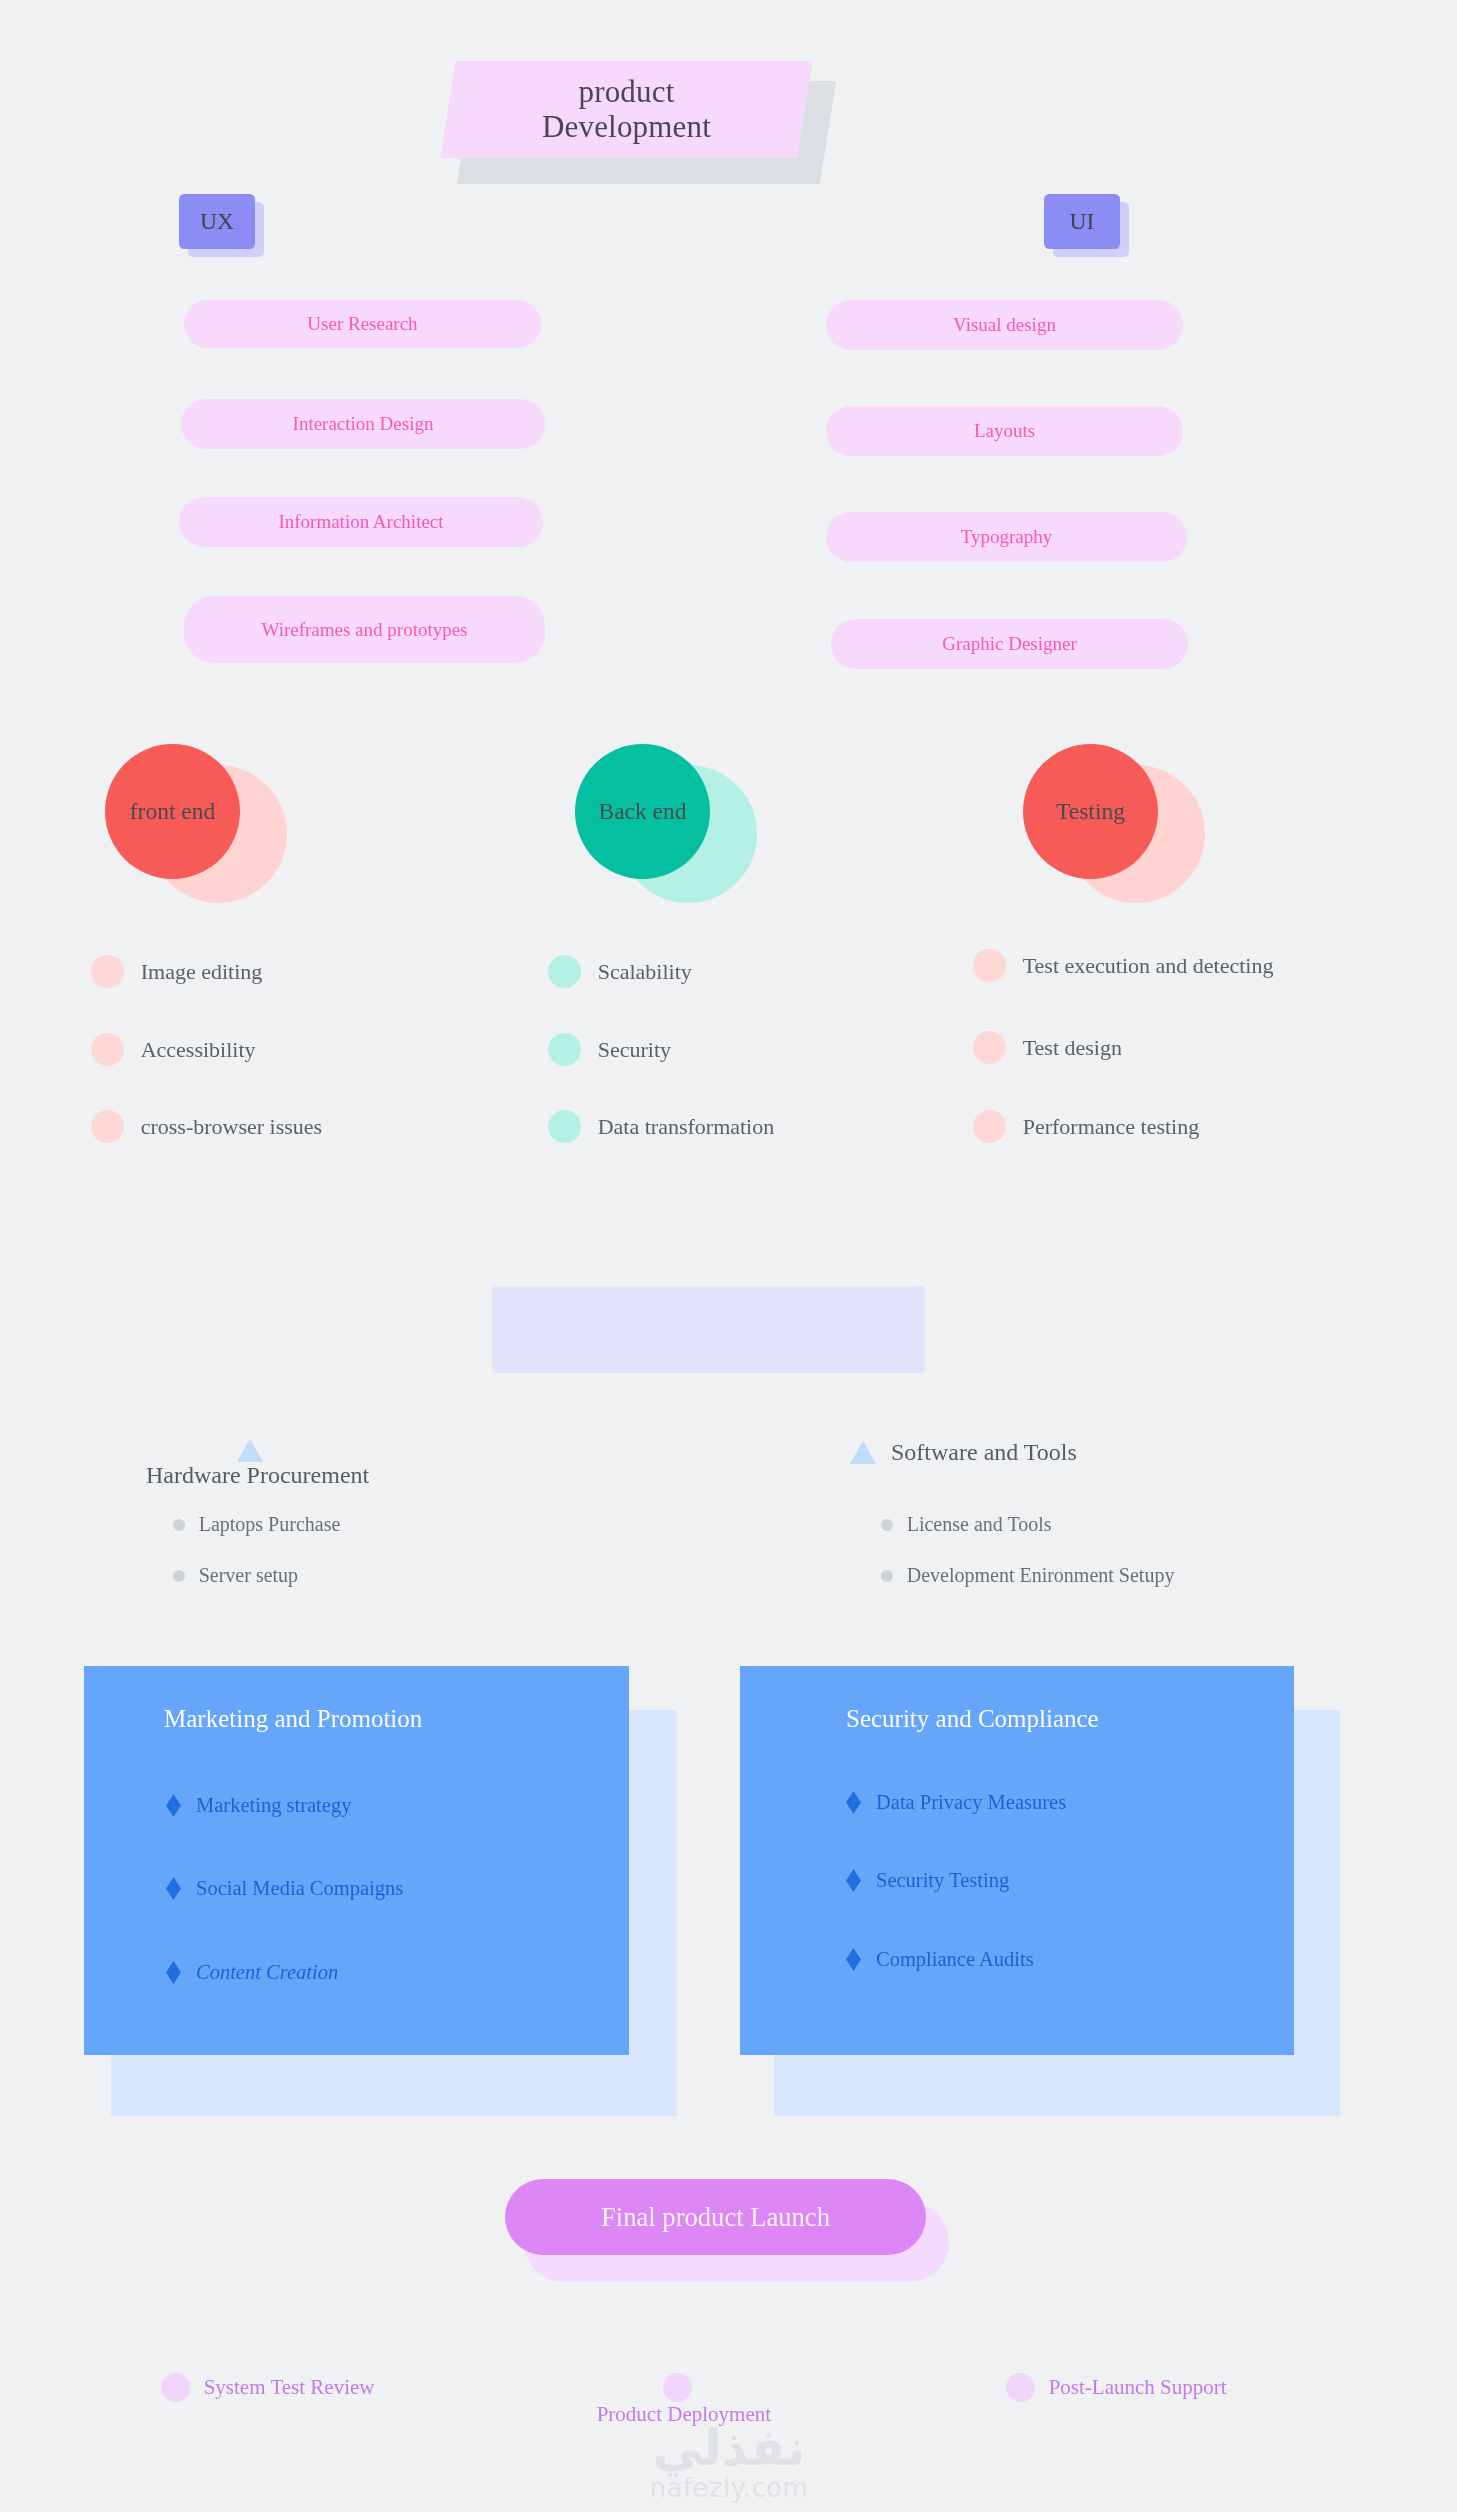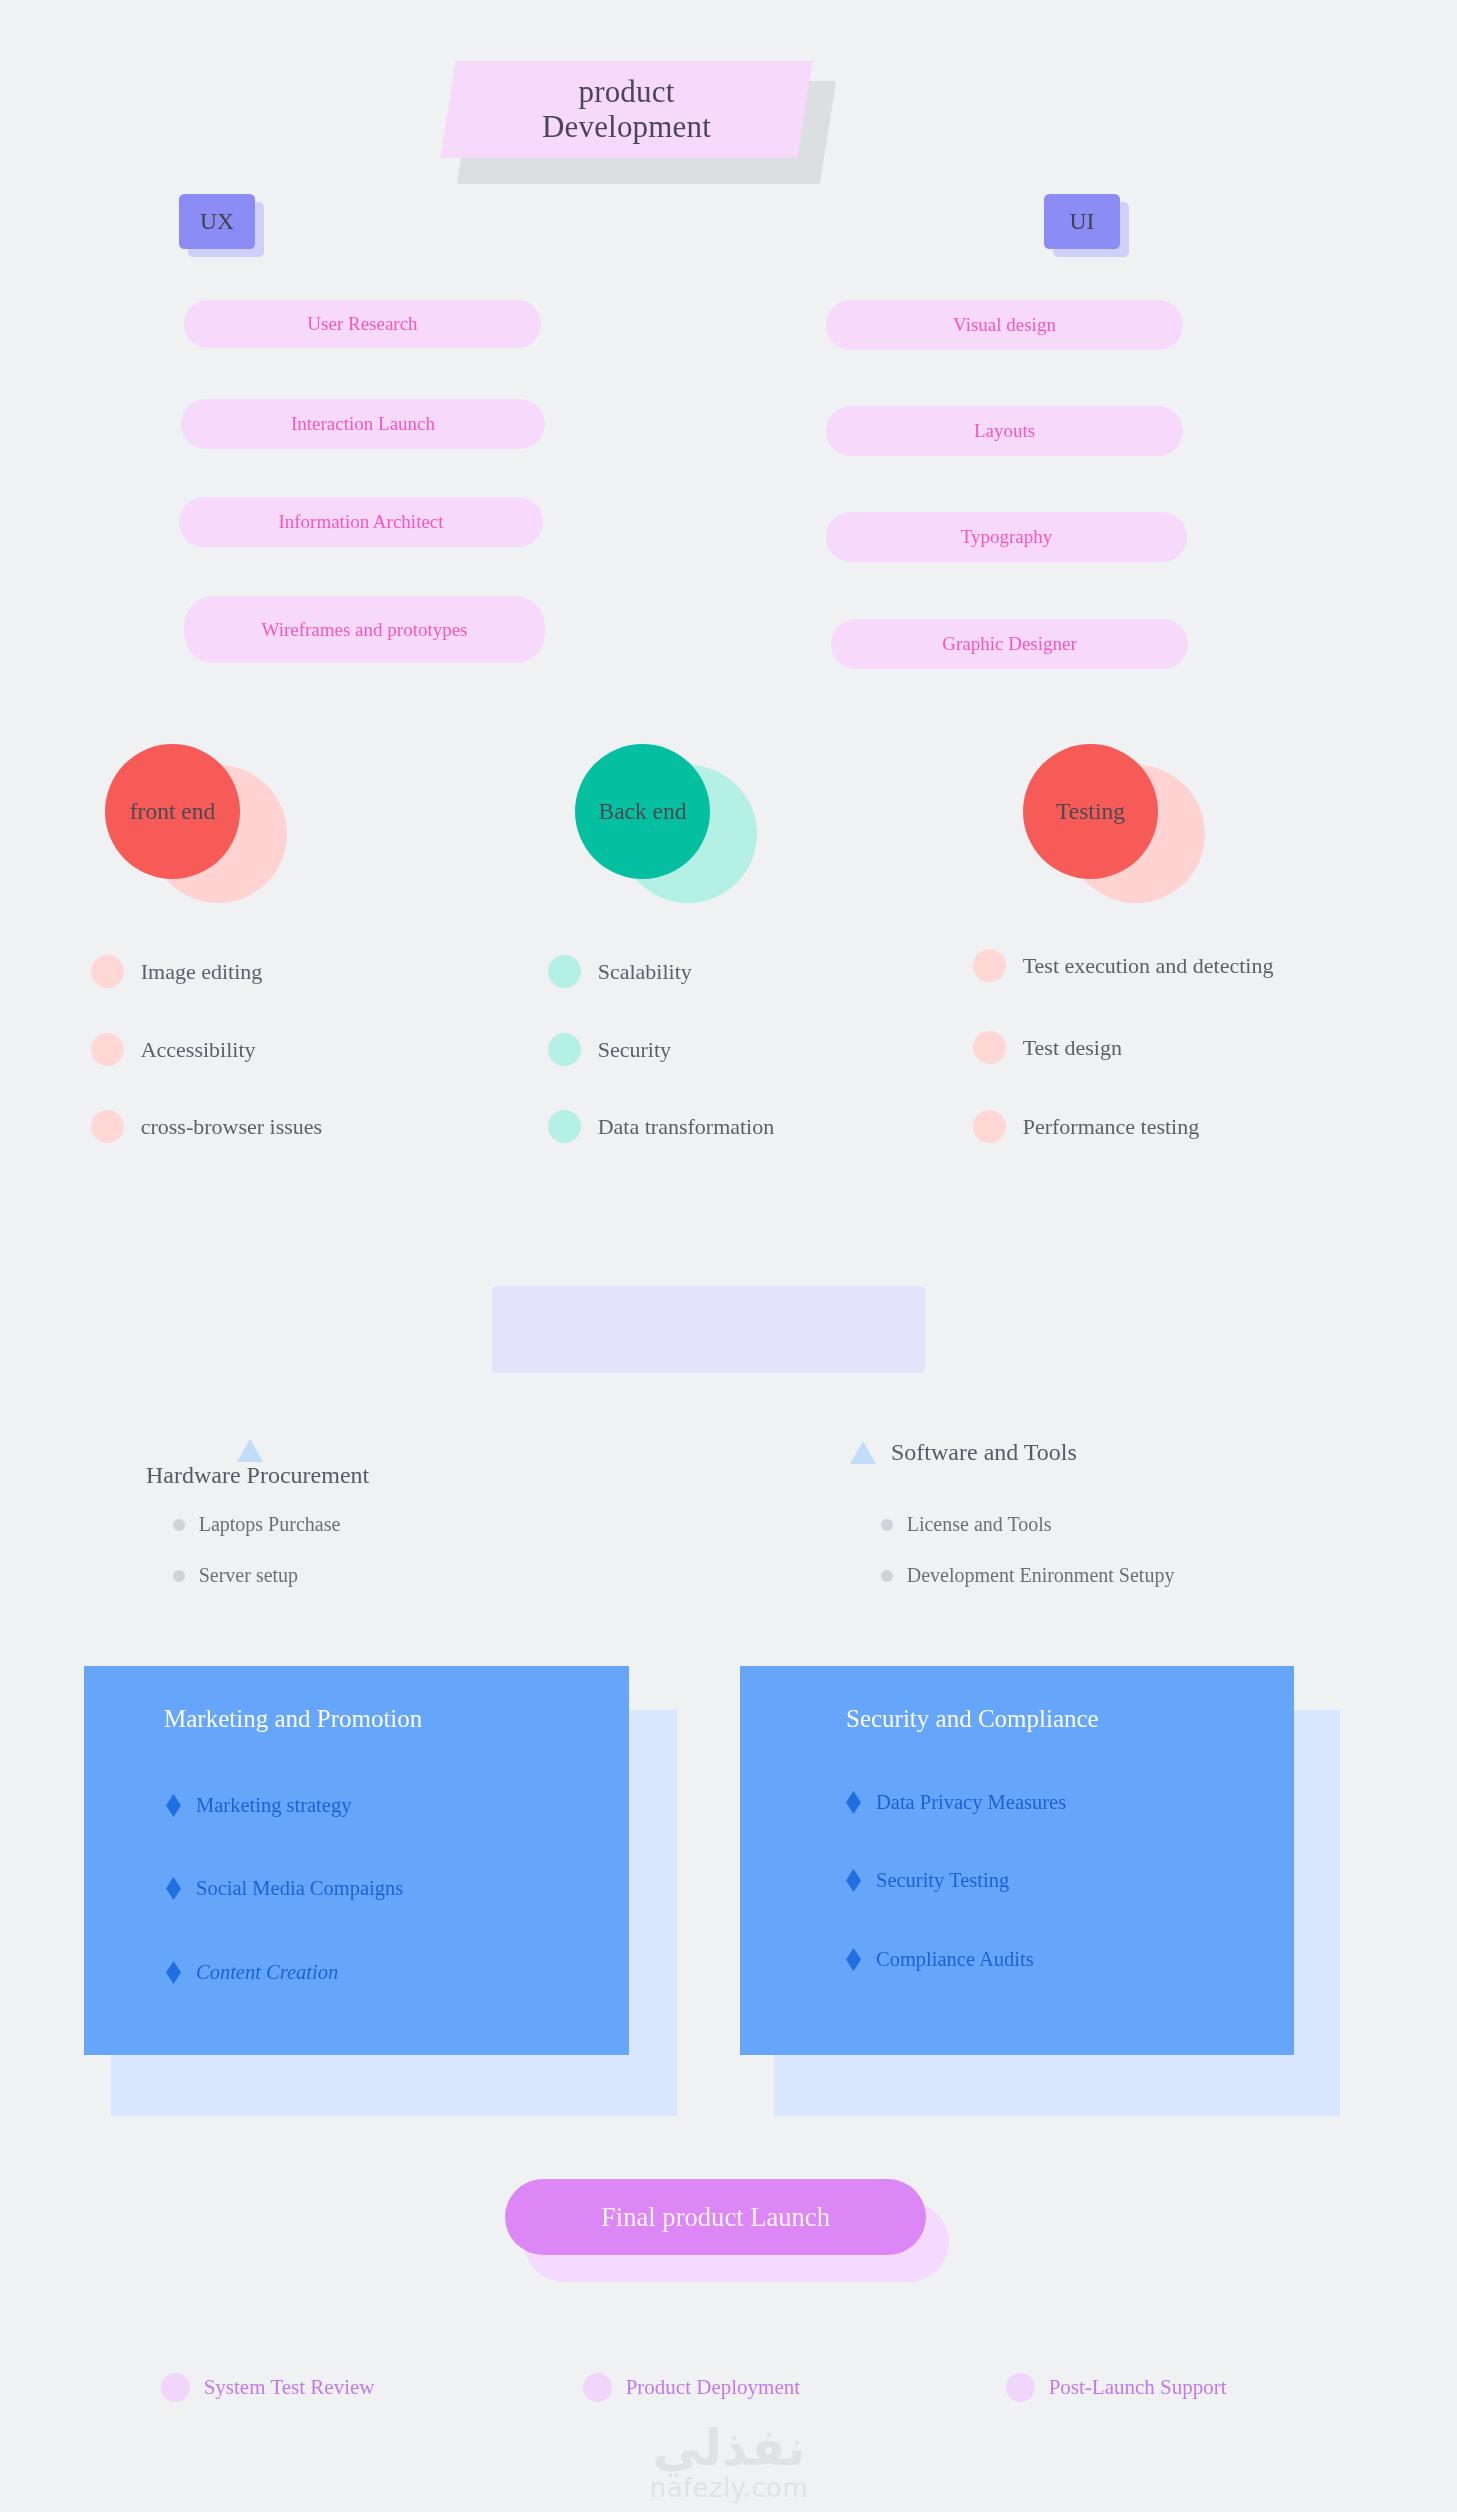--- a/index.html
+++ b/index.html
@@ -147,21 +147,21 @@
 
   <div class="badge" id="badge-ux">
     <div class="sh"></div>
     <div class="bx">UX</div>
   </div>
 
   <div class="pill" style="left:184px; top:300px; width:357px; height:48px;">
     <span>User Research</span>
   </div>
   <div class="pill" style="left:181px; top:399px; width:364px; height:50px;">
-    <span>Interaction Launch</span>
+    <span>Interaction Design</span>
   </div>
   <div class="pill" style="left:179px; top:497px; width:364px; height:50px;">
     <span>Information Architect</span>
   </div>
   <div class="pill" style="left:184px; top:596px; width:361px; height:67px;">
     <span>Wireframes and prototypes</span>
   </div>
 
   <div class="badge" id="badge-ui">
     <div class="sh"></div>
@@ -306,21 +306,21 @@
 
   <div class="launch">
     <div class="sh"></div>
     <div class="bx">Final product Launch</div>
   </div>
 
   <div class="launch-item" style="left:161px; top:2373px;">
     <span class="dot"></span>
     <span class="lab">System Test Review</span>
   </div>
-  <div class="launch-item" style="left:583px; top:2373px;">
+  <div class="launch-item" style="left:583px; top:2373px;flex-direction:column;">
     <span class="dot"></span>
     <span class="lab">Product Deployment</span>
   </div>
   <div class="launch-item" style="left:1006px; top:2373px;">
     <span class="dot"></span>
     <span class="lab">Post-Launch Support</span>
   </div>
 
   <div class="wm">
     <span class="ar">نفذلي</span>

